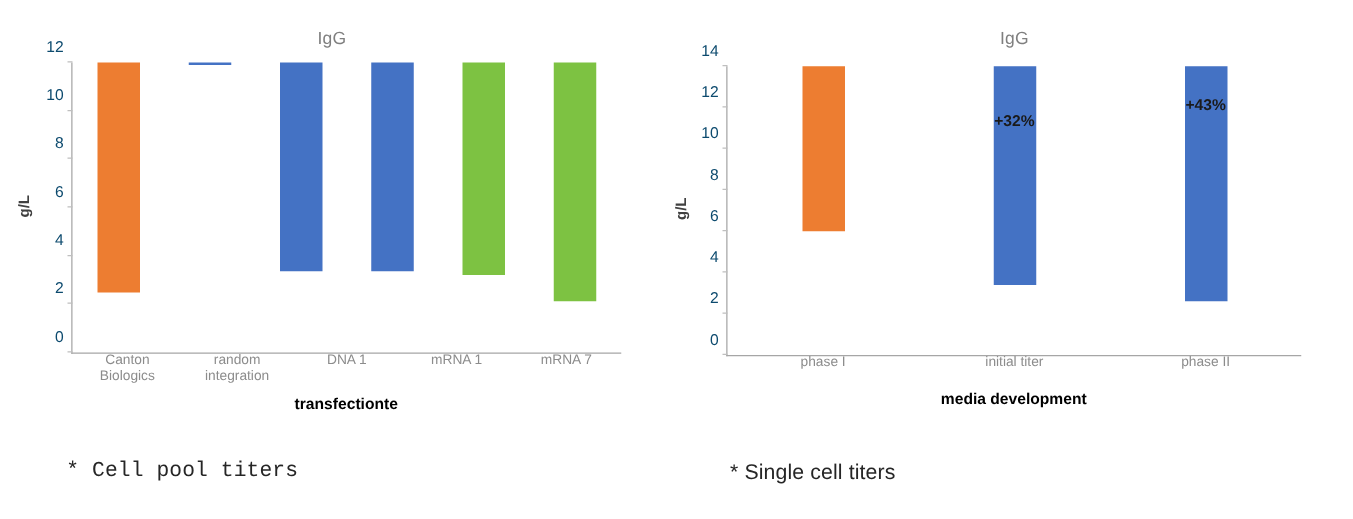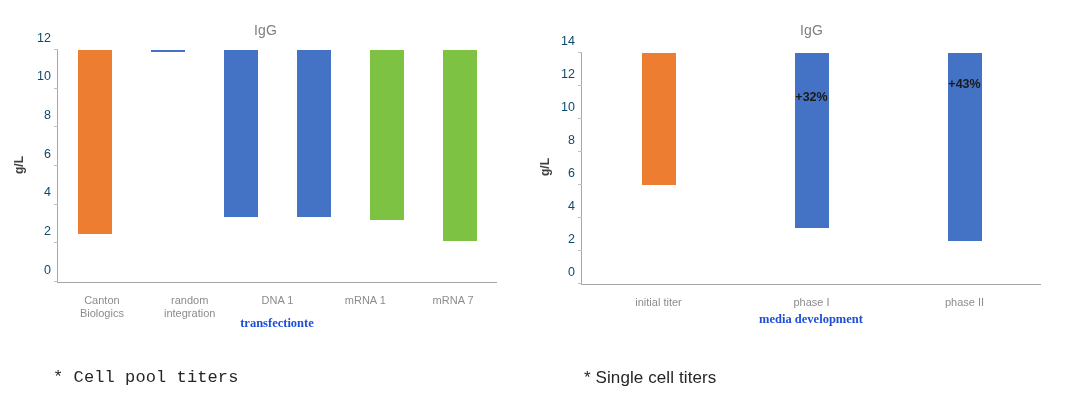--- a/index.html
+++ b/index.html
@@ -103,39 +103,38 @@
     color: #1a1a1a;
     white-space: nowrap;
   }
 
   
   .xticks {
     position: absolute;
     left: 0; right: 0;
     top: 100%;
     display: flex;
-    padding-top: 12px;
+    padding-top: 0;
   }
   .xtick {
     flex: 1 1 0;
     text-align: center;
     font-size: 11px;
     color: #8c8c8c;
     line-height: 1.18;
     white-space: pre-line;
   }
 
   .xlabel {
     position: absolute;
     left: 0; right: 0;
     text-align: center;
     font-size: 12.5px;
     font-weight: bold;
-    color: #1d4ed8;
-    font-family: Liberation Serif, serif;
+    color: #000000;
   }
 
   .caption {
     position: absolute;
     font-size: 17px;
     color: #262626;
     white-space: nowrap;
     letter-spacing: 0.1px;
   }
 
@@ -219,22 +218,22 @@
           <div class="bar-slot">
             <div class="bar" style="height: 75.7143%; background: rgb(68, 114, 196);"></div>
             <div class="bar-annot" style="bottom: calc(75.7143% + 5px);">+32%</div>
           </div>
           <div class="bar-slot">
             <div class="bar" style="height: 81.4286%; background: rgb(68, 114, 196);"></div>
             <div class="bar-annot" style="bottom: calc(81.4286% + 5px);">+43%</div>
           </div>
         </div>
       <div class="xticks" id="xticks-1">
+          <div class="xtick">phase I</div>
           <div class="xtick">initial titer</div>
-          <div class="xtick">phase I</div>
           <div class="xtick">phase II</div>
         </div>
     <div class="ytick" style="bottom: 100%; margin-top: 28px;">14</div>
         <div class="ytick-mark" style="bottom: 100%;"></div>
         <div class="ytick" style="bottom: 85.7143%;">12</div>
         <div class="ytick-mark" style="bottom: 85.7143%;"></div>
         <div class="ytick" style="bottom: 71.4286%;">10</div>
         <div class="ytick-mark" style="bottom: 71.4286%;"></div>
         <div class="ytick" style="bottom: 57.1429%;">8</div>
         <div class="ytick-mark" style="bottom: 57.1429%;"></div>

